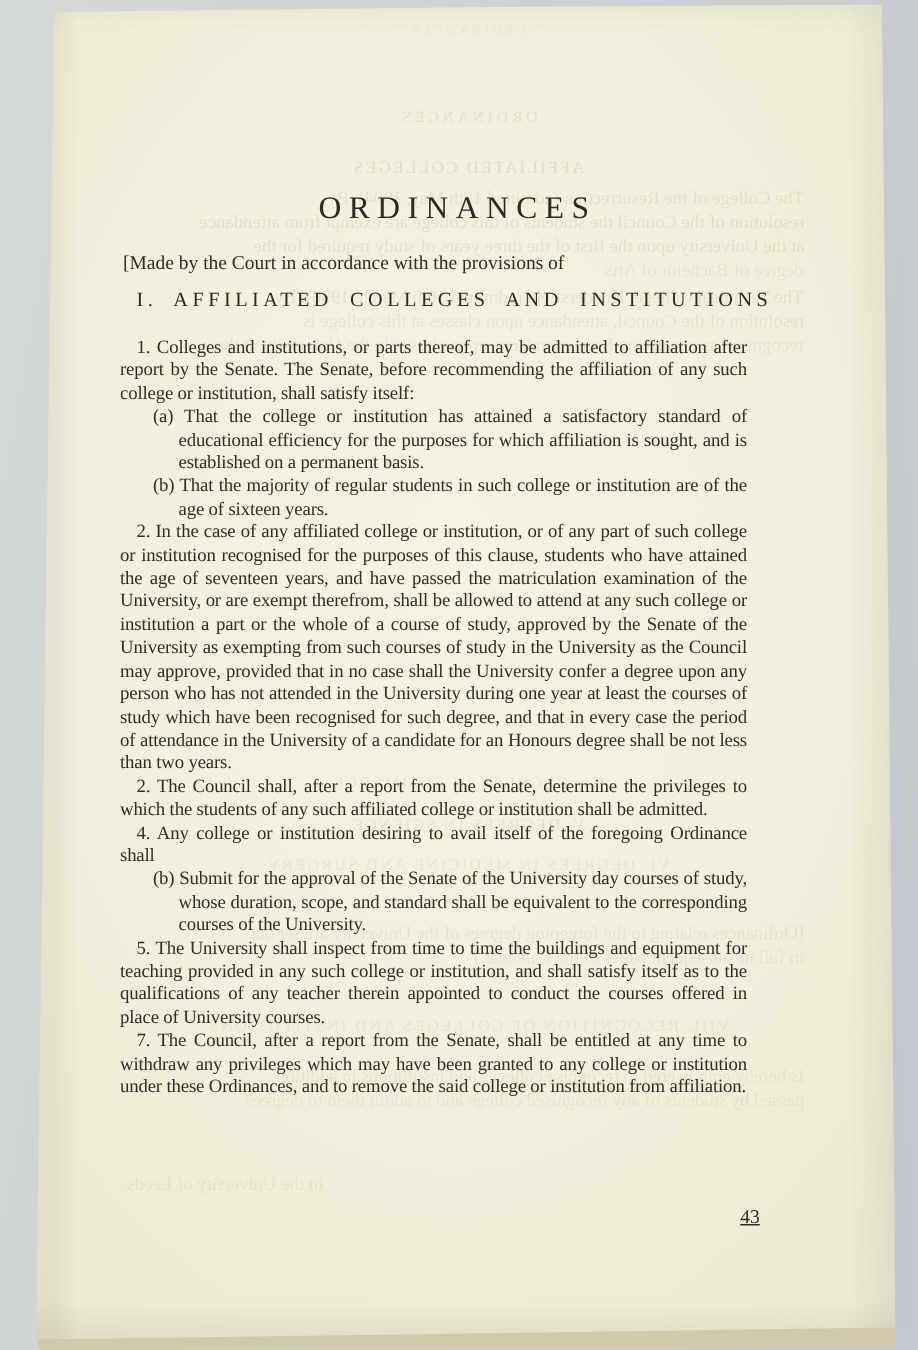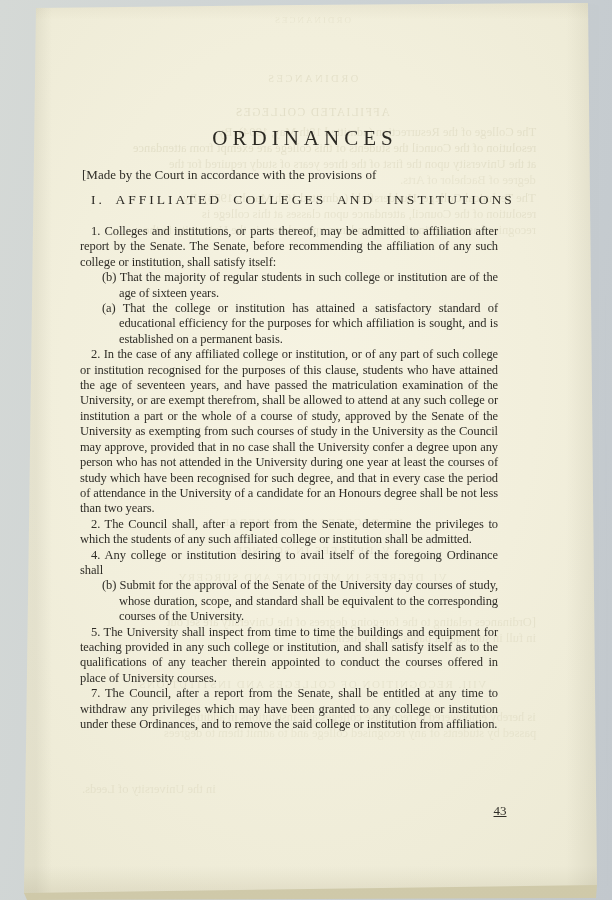--- a/index.html
+++ b/index.html
@@ -118,22 +118,22 @@
       <h1 class="title">ORDINANCES</h1>
 
       <div class="subtitle">
         <div>[Made by the Court in accordance with the provisions of</div>
       </div>
 
       <h2 class="section-heading">I. AFFILIATED COLLEGES AND INSTITUTIONS</h2>
 
       <div class="body-text" id="body-text">
           <p class="para"><span>1. Colleges and institutions, or parts thereof, may be admitted to affiliation after report by the Senate. The Senate, before recommending the affiliation of any such college or institution, shall satisfy itself:</span></p>
+          <p class="item"><span>(a)</span> <span>That the college or institution has attained a satisfactory standard of educational efficiency for the purposes for which affiliation is sought, and is established on a permanent basis.</span></p>
           <p class="item"><span>(b)</span> <span>That the majority of regular students in such college or institution are of the age of sixteen years.</span></p>
-          <p class="item"><span>(a)</span> <span>That the college or institution has attained a satisfactory standard of educational efficiency for the purposes for which affiliation is sought, and is established on a permanent basis.</span></p>
           <p class="para"><span>2. In the case of any affiliated college or institution, or of any part of such college or institution recognised for the purposes of this clause, students who have attained the age of seventeen years, and have passed the matriculation examination of the University, or are exempt therefrom, shall be allowed to attend at any such college or institution a part or the whole of a course of study, approved by the Senate of the University as exempting from such courses of study in the University as the Council may approve, provided that in no case shall the University confer a degree upon any person who has not attended in the University during one year at least the courses of study which have been recognised for such degree, and that in every case the period of attendance in the University of a candidate for an Honours degree shall be not less than two years.</span></p>
           <p class="para"><span>2. The Council shall, after a report from the Senate, determine the privileges to which the students of any such affiliated college or institution shall be admitted.</span></p>
           <p class="para"><span>4. Any college or institution desiring to avail itself of the foregoing Ordinance shall</span></p>
           <p class="item"><span>(b)</span> <span>Submit for the approval of the Senate of the University day courses of study, whose duration, scope, and standard shall be equivalent to the corresponding courses of the University.</span></p>
           <p class="para"><span>5. The University shall inspect from time to time the buildings and equipment for teaching provided in any such college or institution, and shall satisfy itself as to the qualifications of any teacher therein appointed to conduct the courses offered in place of University courses.</span></p>
           <p class="para"><span>7. The Council, after a report from the Senate, shall be entitled at any time to withdraw any privileges which may have been granted to any college or institution under these Ordinances, and to remove the said college or institution from affiliation.</span></p>
         </div>
     </div>
 
     <div class="page-number">43</div>

